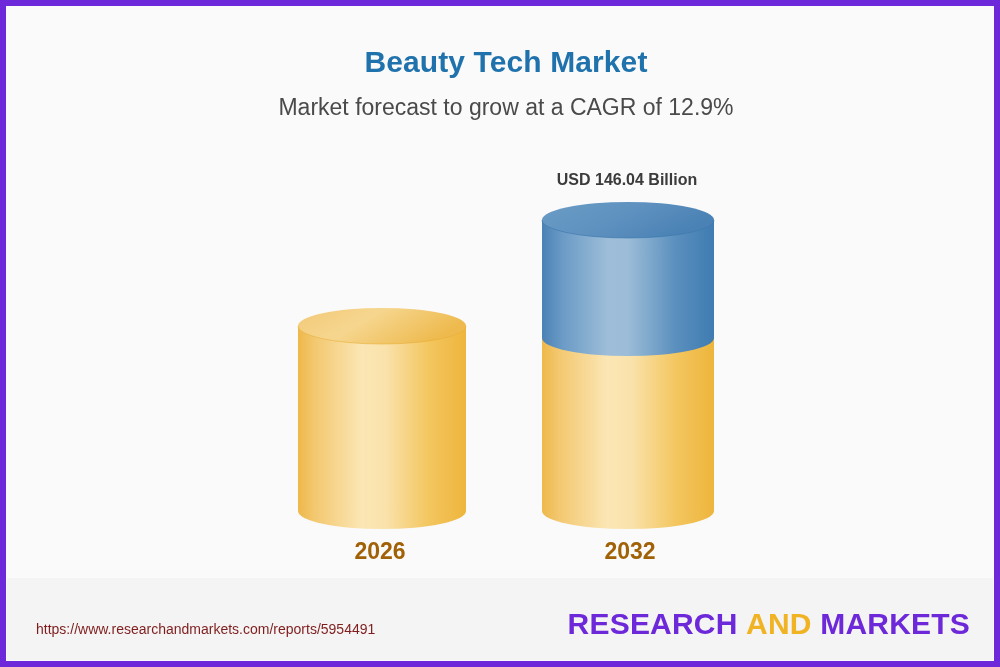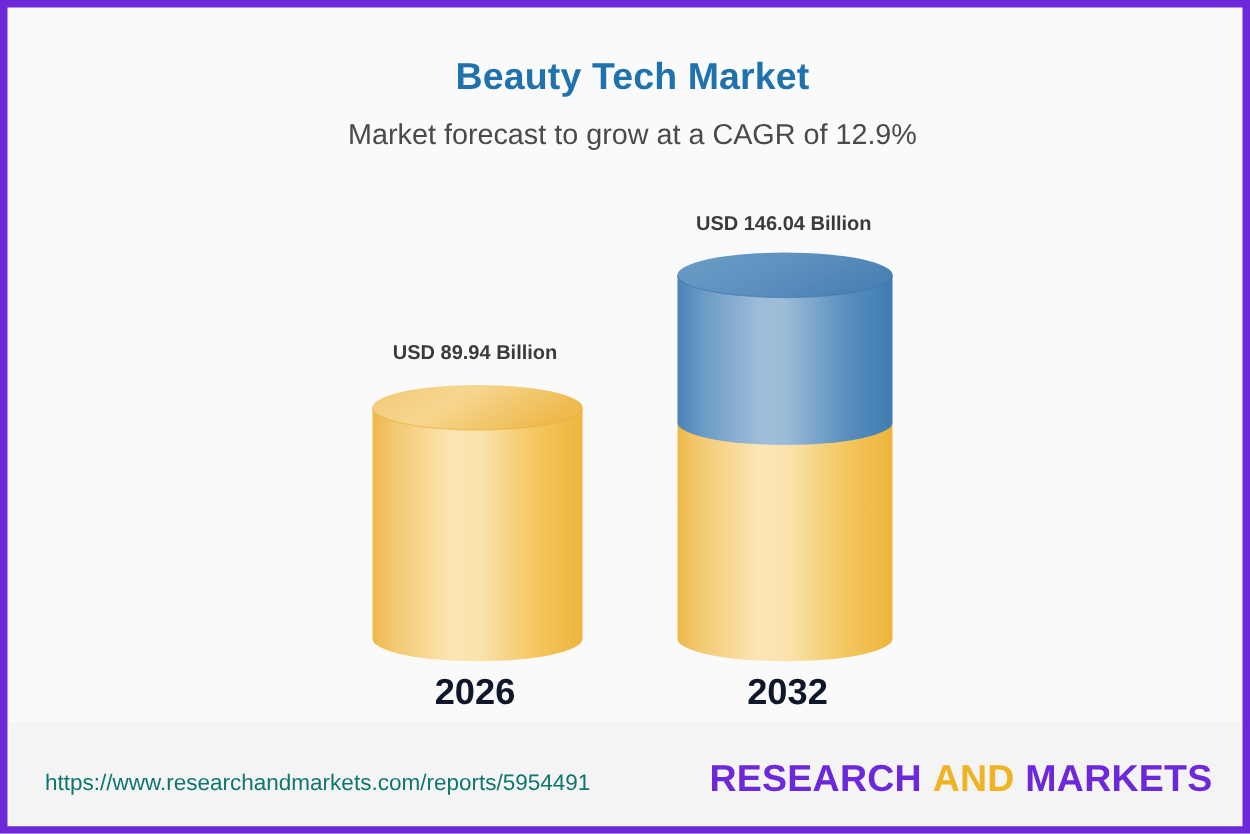--- a/index.html
+++ b/index.html
@@ -65,43 +65,43 @@
     color: #3b3b3b;
     white-space: nowrap;
   }
   .value-label.v2026 { left: 244px; top: 268px; width: 260px; }
   .value-label.v2030 { left: 491px; top: 165px; width: 260px; }
 
   
   .cat-label {
     position: absolute;
     text-align: center;
-    font-size: 29px;
-    font-weight: bold;
-    color: #0f172a;
+    font-size: 23px;
+    font-weight: bold;
+    color: #a16207;
     white-space: nowrap;
   }
   .cat-label.c2026 { left: 294px; top: 532px; width: 160px; }
   .cat-label.c2030 { left: 541px; top: 532px; width: 166px; }
 
   
   .footer-band {
     position: absolute;
     left: 1px;
     right: 1px;
     bottom: 1px;
     height: 82px;
     background: #f4f4f4;
   }
   .source-url {
     position: absolute;
     left: 30px;
     bottom: 24px;
-    font-size: 18px;
-    color: #0f766e;
+    font-size: 14px;
+    color: #7f1d1d;
     white-space: nowrap;
   }
   .logo {
     position: absolute;
     right: 24px;
     bottom: 22px;
     text-align: right;
     line-height: 1;
   }
   .logo-wordmark {
@@ -184,21 +184,20 @@
 
         <path d="M 536 332 L 536 505 A 86 18 0 0 0 708 505 L 708 332 Z" fill="url(#goldBody)"></path>
 
         <path d="M 536 214 L 536 332 A 86 18 0 0 0 708 332 L 708 214 Z" fill="url(#blueBody)"></path>
 
         <ellipse cx="622" cy="214" rx="86" ry="18" fill="url(#blueTop)"></ellipse>
         <path d="M 536 214 A 86 18 0 0 0 708 214" fill="none" stroke="#3c78ab" stroke-width="1" stroke-opacity="0.6"></path>
       </g>
     </svg>
 
-    <div class="value-label v2026">USD 89.94 Billion</div>
     <div class="value-label v2030">USD 146.04 Billion</div>
 
     <div class="cat-label c2026">2026</div>
     <div class="cat-label c2030">2032</div>
   </div>
 
   <div class="footer-band"></div>
 
   <a class="source-url" href="#" style="text-decoration:none;">https://www.researchandmarkets.com/reports/5954491</a>
 

